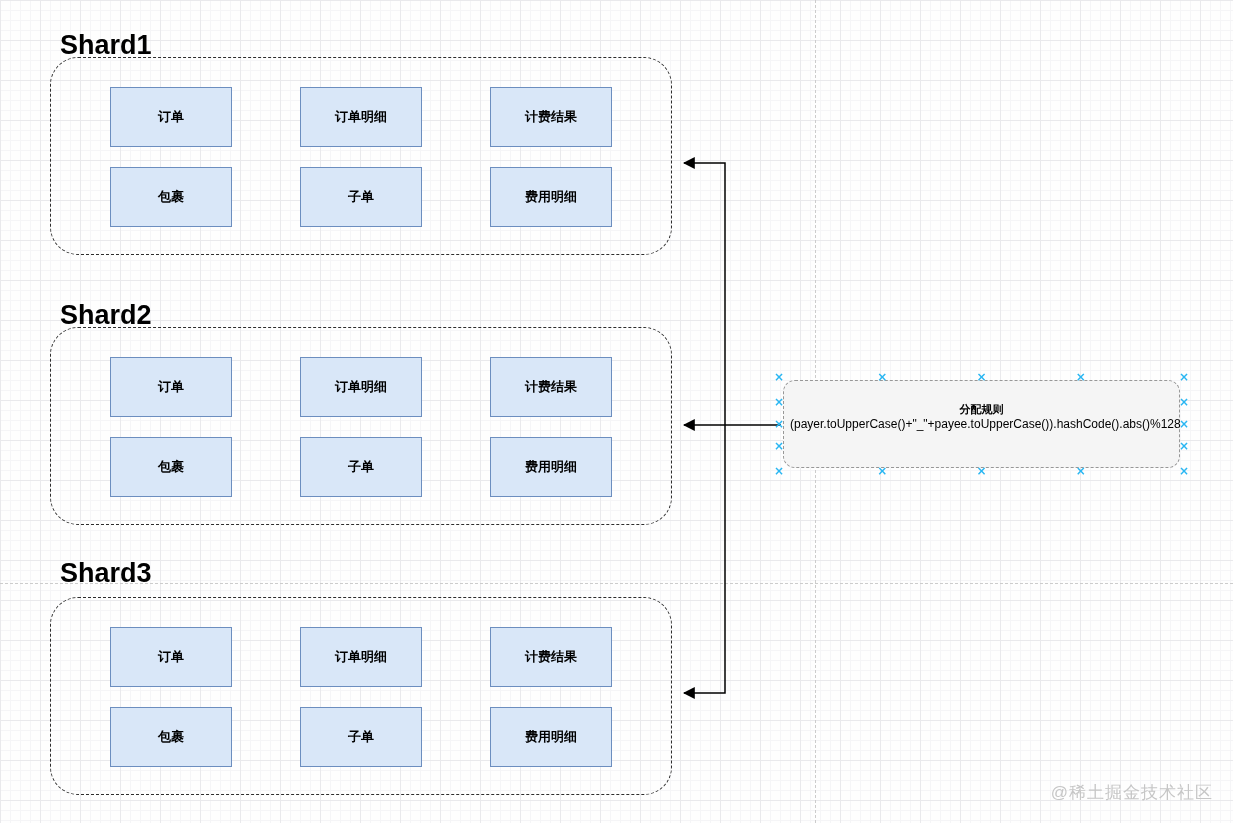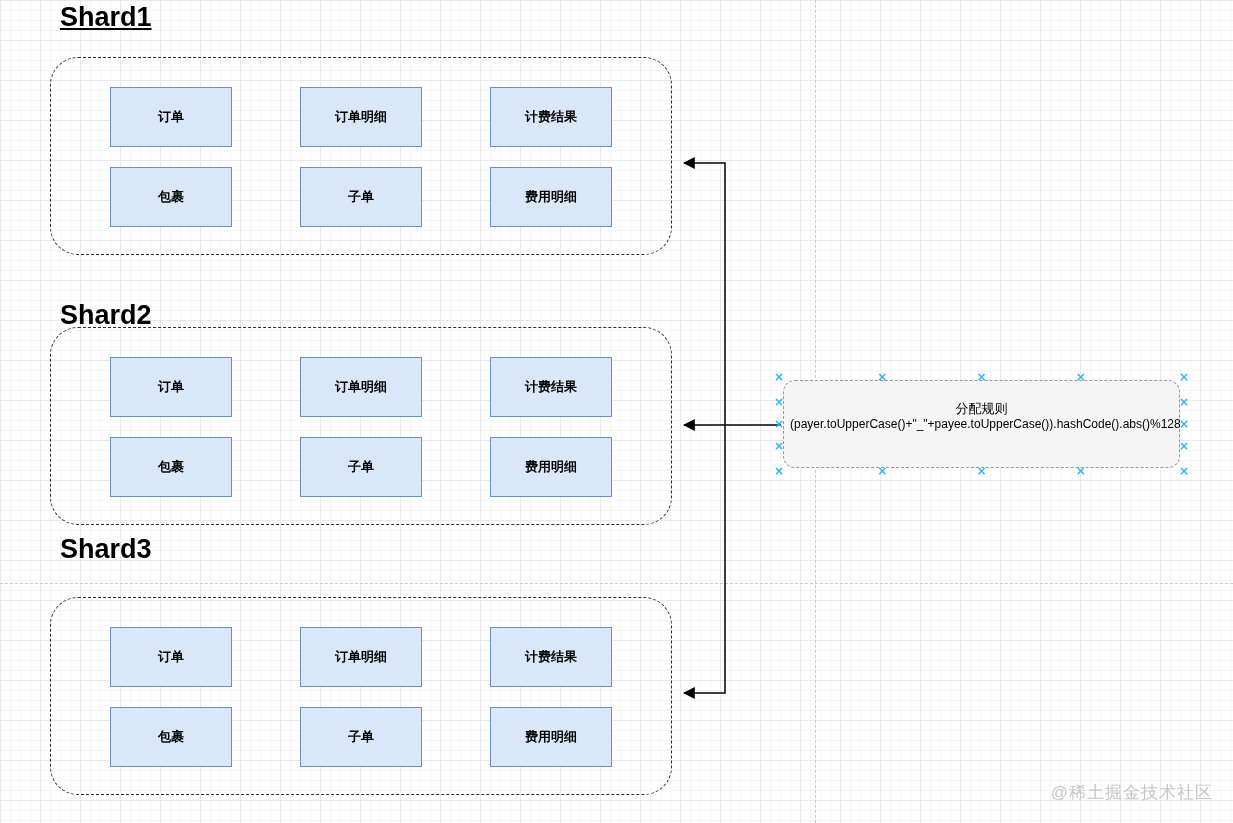--- a/index.html
+++ b/index.html
@@ -61,21 +61,21 @@
     position:absolute;left:783px;top:380px;width:397px;height:88px;
     box-sizing:border-box;
     background:var(--annotation-fill);
     border:1px dashed var(--annotation-border);
     border-radius:12px;
     text-align:center;
     padding:21px 6px 0;
     line-height:14.5px;
     color:#000;
   }
-  .annotation-title{font-size:13px;font-weight:normal;}
+  .annotation-title{font-size:11px;font-weight:bold;}
   .annotation-formula{font-size:12px;white-space:nowrap;}
   .annotation-desc{font-size:12.5px;white-space:nowrap;}
   .cp-marker{
     position:absolute;
     transform:translate(-50%,-50%);
     color:var(--connection-point);
     font-size:12px;font-weight:bold;line-height:1;
     font-family:"DejaVu Sans",sans-serif;
   }
   .watermark{
@@ -87,21 +87,21 @@
 </head>
 <body>
 
 <div class="canvas">
 
   <div class="page-break-v"></div>
   <div class="page-break-h"></div>
 
   <div id="shards-layer">
       <div class="shard">
-        <div class="shard-title" style="top: 4px; text-decoration: underline;">Shard1</div>
+        <div class="shard-title" style="top: 32px;">Shard1</div>
         <div class="shard-container" style="top: 57px;">
           <div class="table-box" style="left: 59px; top: 29px;">
             <span class="table-label">订单</span>
           </div>
           <div class="table-box" style="left: 249px; top: 29px;">
             <span class="table-label">订单明细</span>
           </div>
           <div class="table-box" style="left: 439px; top: 29px;">
             <span class="table-label">计费结果</span>
           </div>
@@ -133,21 +133,21 @@
           </div>
           <div class="table-box" style="left: 249px; top: 109px;">
             <span class="table-label">子单</span>
           </div>
           <div class="table-box" style="left: 439px; top: 109px;">
             <span class="table-label">费用明细</span>
           </div>
         </div>
       </div>
       <div class="shard">
-        <div class="shard-title" style="top: 536px;">Shard3</div>
+        <div class="shard-title" style="top: 560px;">Shard3</div>
         <div class="shard-container" style="top: 597px;">
           <div class="table-box" style="left: 59px; top: 29px;">
             <span class="table-label">订单</span>
           </div>
           <div class="table-box" style="left: 249px; top: 29px;">
             <span class="table-label">订单明细</span>
           </div>
           <div class="table-box" style="left: 439px; top: 29px;">
             <span class="table-label">计费结果</span>
           </div>

